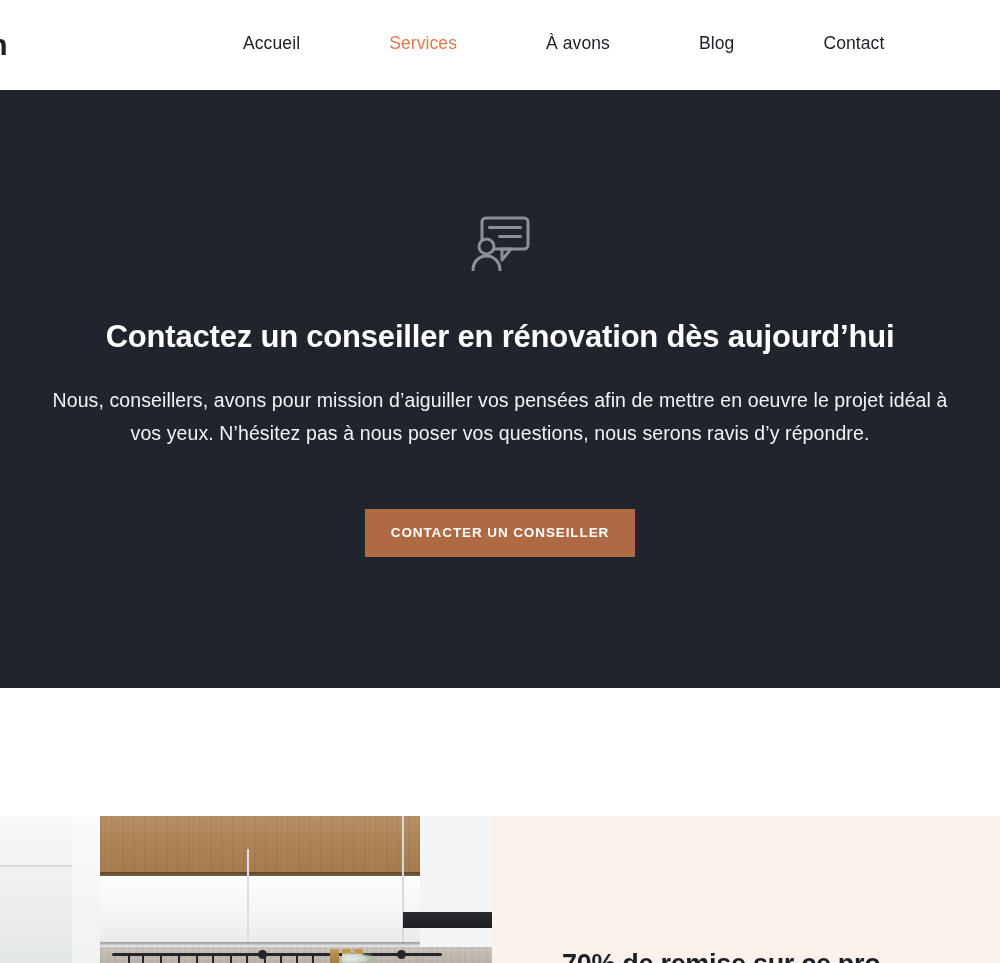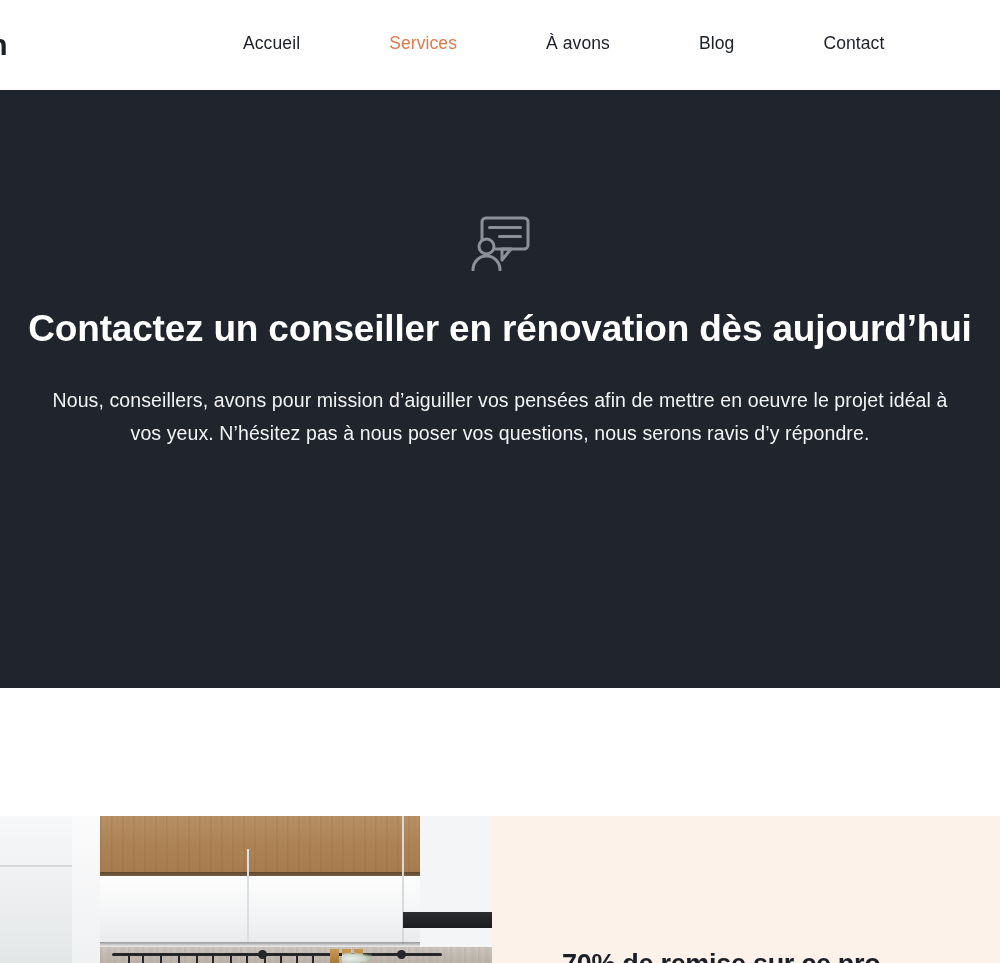--- a/index.html
+++ b/index.html
@@ -77,24 +77,24 @@
     top: 125px;
     left: 0;
     width: 100%;
     display: flex;
     justify-content: center;
   }
   .cta-icon svg { display: block; }
 
   .cta-title {
     position: absolute;
-    top: 216px;
+    top: 228px;
     left: 0;
     width: 100%;
-    font-size: 37px;
+    font-size: 31px;
     font-weight: bold;
     color: #ffffff;
     letter-spacing: -0.2px;
     line-height: 1.25;
     padding: 0 12px;
   }
 
   .cta-text {
     position: absolute;
     top: 294px;
@@ -290,20 +290,23 @@
       </span>
     </div>
 
     <h1 class="cta-title">Contactez un conseiller en rénovation dès aujourd’hui</h1>
 
     <div class="cta-text">
       <div>Nous, conseillers, avons pour mission d’aiguiller vos pensées afin de mettre en oeuvre le projet idéal à</div>
       <div>vos yeux. N’hésitez pas à nous poser vos questions, nous serons ravis d’y répondre.</div>
     </div>
 
+    <div class="cta-button-wrap">
+      <button class="cta-button">CONTACTER UN CONSEILLER</button>
+    </div>
   </section>
 
   <div class="white-gap"></div>
 
   <section class="promo-section">
 
     <div class="promo-photo">
       <div class="kphoto">
         <div class="k-wall-left"></div>
         <div class="k-wall-mid"></div>

